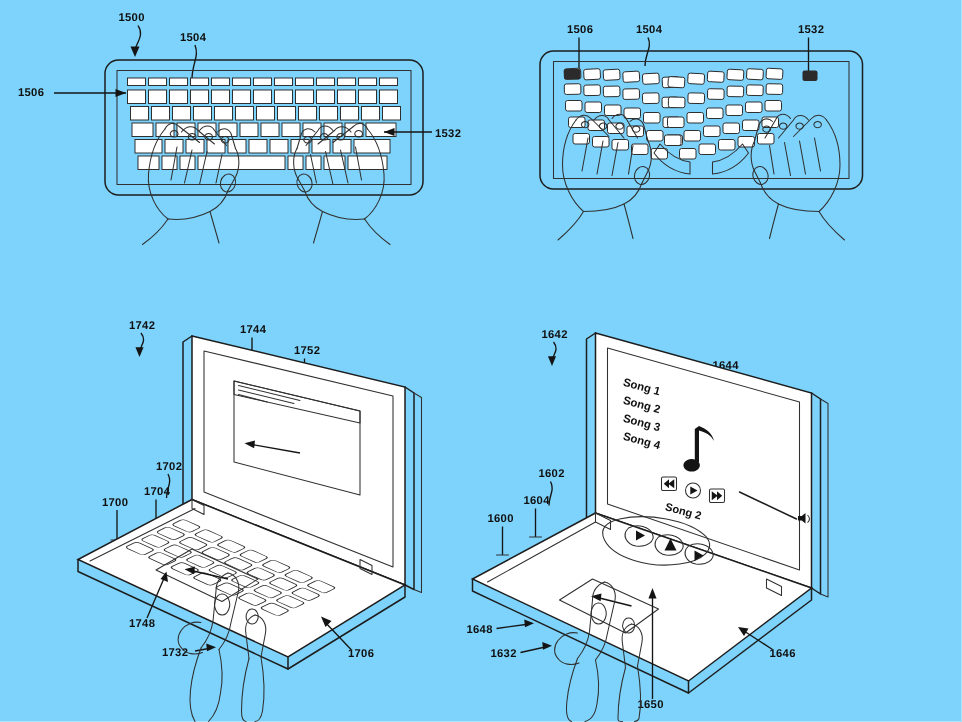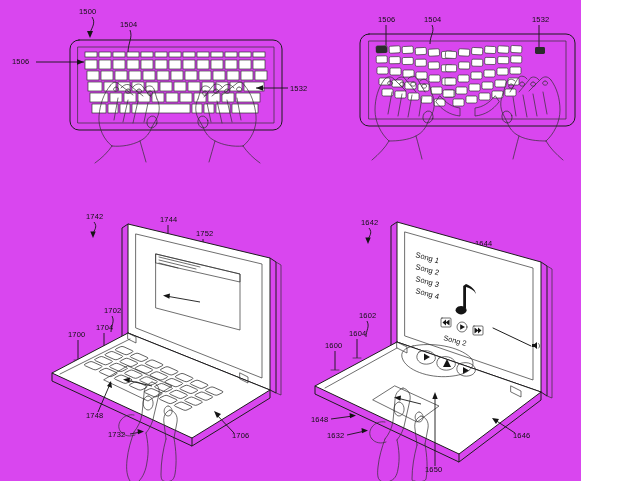--- a/index.html
+++ b/index.html
@@ -11,23 +11,24 @@
     width: 641px;
     height: 481px;
     position: relative;
     overflow: hidden;
     font-family: "Liberation Sans", sans-serif;
     color: #1a1a1a;
   }
   #sheet {
     position: absolute;
     left: 0; top: 0;
-    width: 581px;
+    width: 641px;
     height: 481px;
-    background: #d946ef;
+    background: #7dd3fc;
+    font-weight: bold;
   }
   svg.figure {
     position: absolute;
     overflow: visible;
   }
   .ln {
     fill: none;
     stroke: #1d1d1d;
     stroke-width: 1;
     stroke-linejoin: round;

